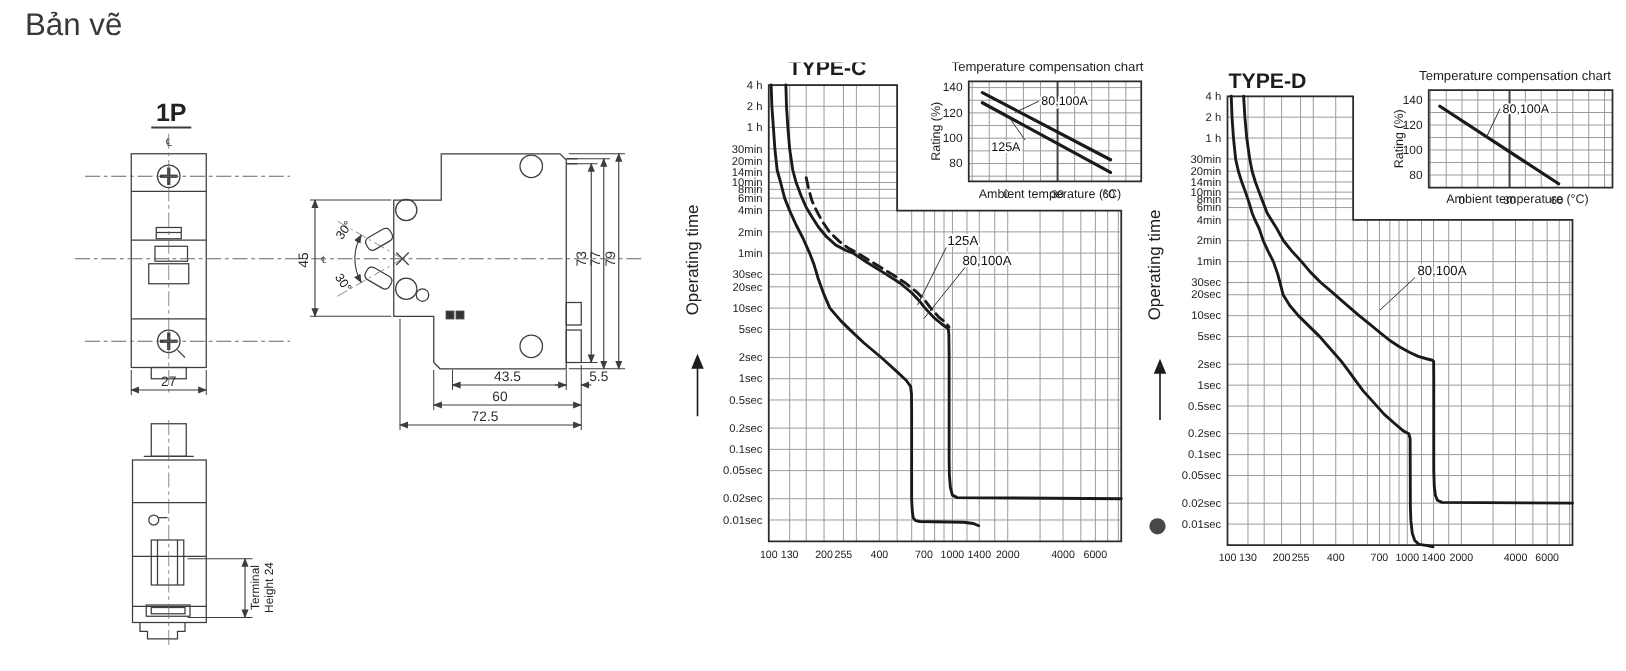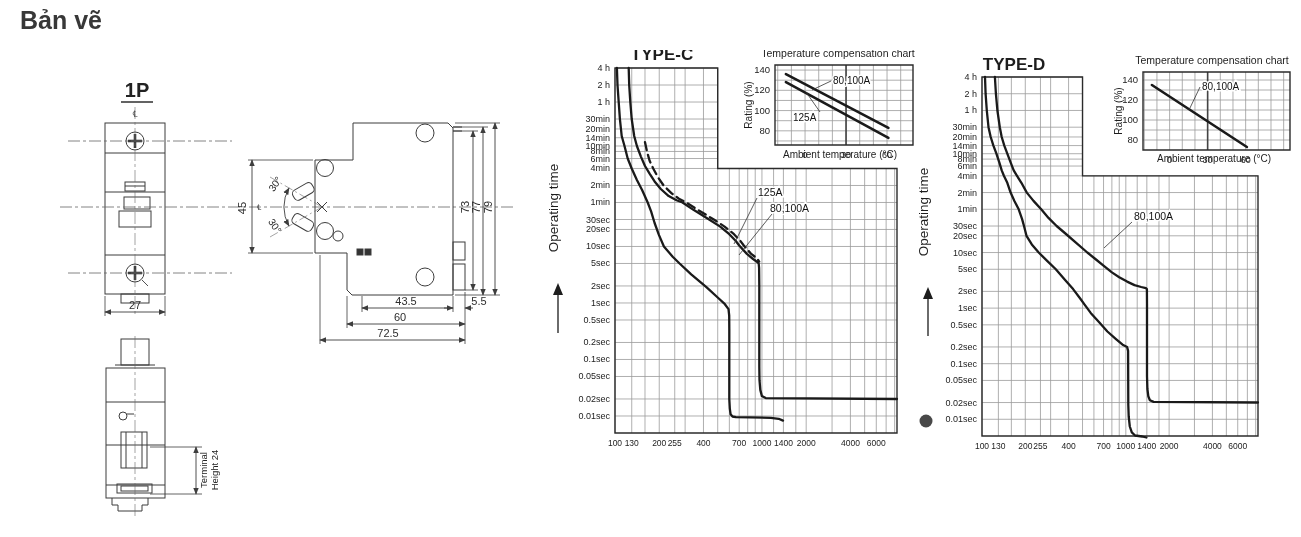--- a/index.html
+++ b/index.html
@@ -1,18 +1,18 @@
 <!DOCTYPE html>
 <html><head>
 <meta charset="utf-8">
 <style>
   html,body{margin:0;padding:0;background:#fff;}
   .canvas{position:relative;width:1301px;height:537px;background:#fff;overflow:hidden;
           font-family:"Liberation Sans",sans-serif;}
-  .page-title{position:absolute;left:20px;top:6px;font-size:25px;font-weight:bold;color:#383838;margin:0;}
+  .page-title{position:absolute;left:20px;top:6px;font-size:25px;font-weight:normal;color:#383838;margin:0;}
   svg{position:absolute;left:0;top:0;}
   svg text{fill:#222;font-family:"Liberation Sans",sans-serif;}
   .dim{font-size:11px;fill:#2e2e2e;}
   .ann{font-size:10.5px;fill:#111;paint-order:stroke;stroke:#fff;stroke-width:3px;}
   .ctitle{font-size:17px;font-weight:bold;fill:#1d1d1d;}
   .itit{font-size:10.5px;fill:#1d1d1d;}
   .alab{font-size:10px;fill:#1d1d1d;}
   .oplab{font-size:13.5px;fill:#1d1d1d;}
 </style>
 </head>

